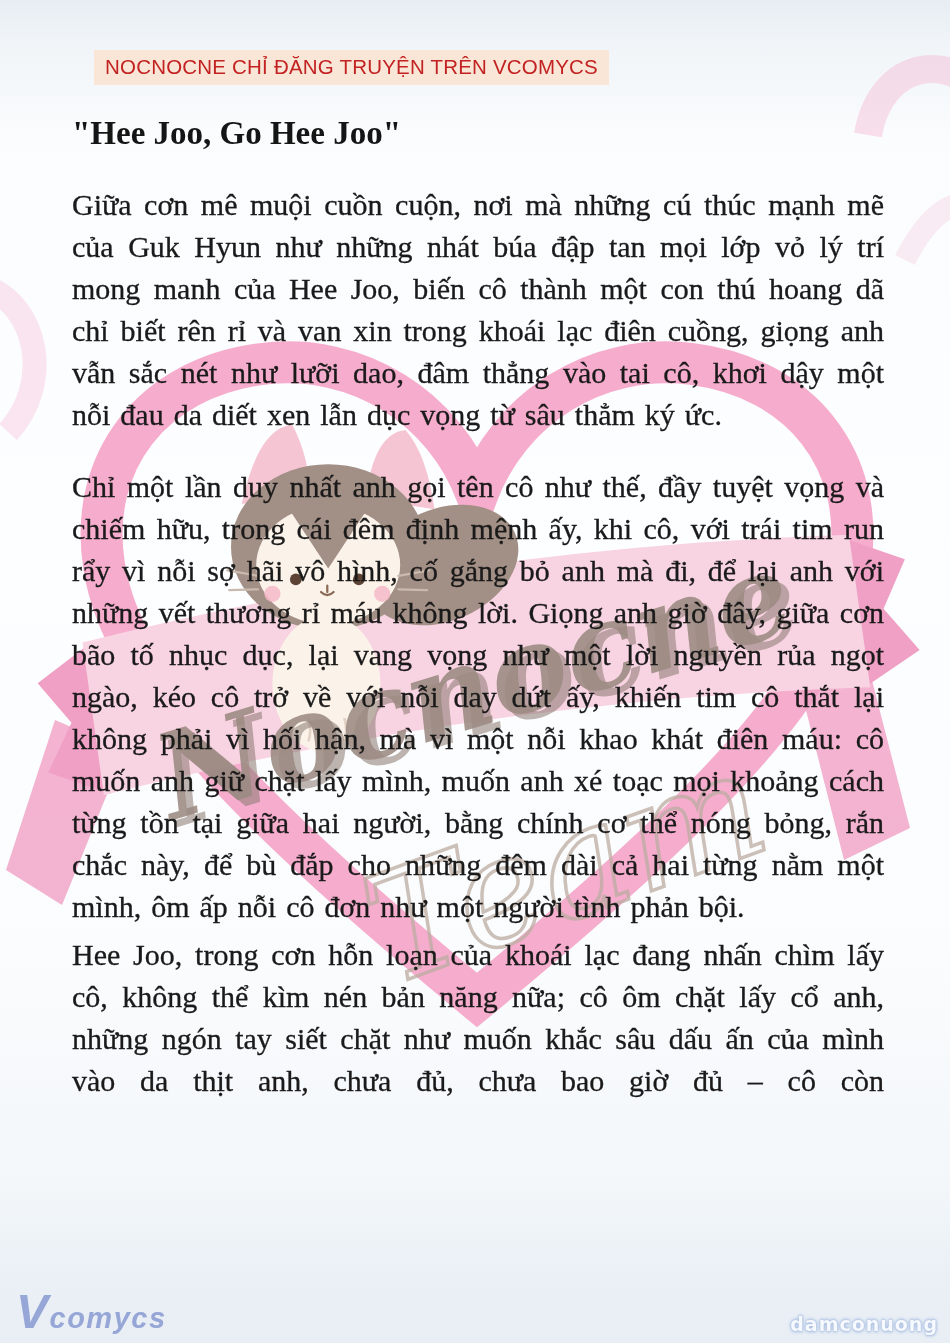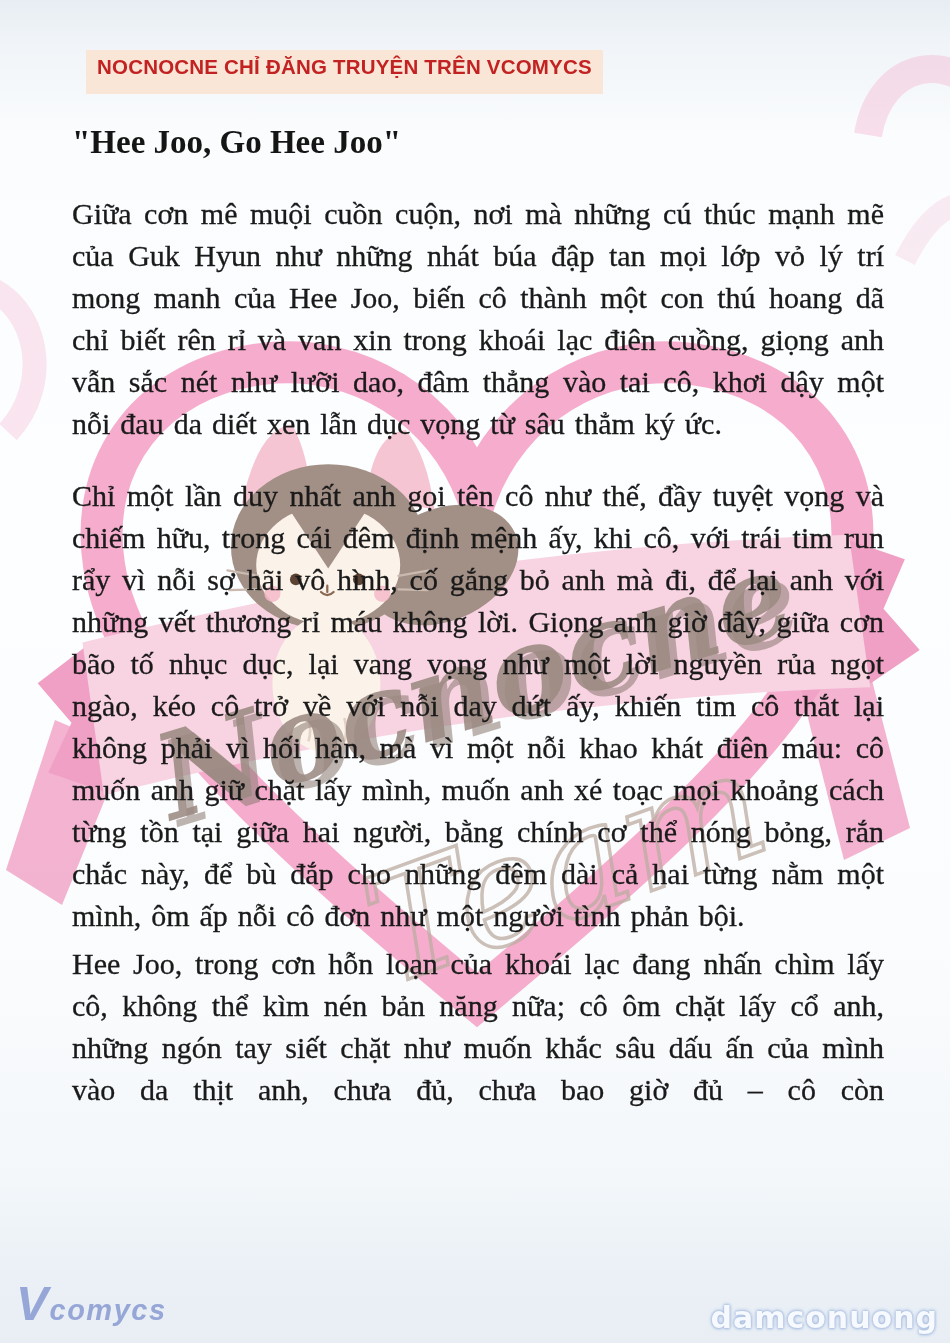--- a/index.html
+++ b/index.html
@@ -10,26 +10,26 @@
     background:linear-gradient(180deg,
       #e7edf3 0%, #f0f4f8 3%, #fafcfd 10%,
       #fdfeff 40%, #fbfcfd 70%, #f3f7fa 88%,
       #eaf0f6 95%, #e8eef4 100%);
     font-family:"Liberation Serif", serif;
   }
   .watermark{position:absolute;left:0;top:0;width:950px;height:1343px;z-index:0;}
   .content{position:absolute;left:72px;right:66px;top:0;z-index:1;}
   .notice-badge{
     display:inline-block;
-    margin:50px 0 0 14px;
-    padding:5px 11px 15px 11px;
+    margin:50px 0 0 22px;
+    padding:5px 11px 6px 11px;
     background:#f9e6d6;
     color:#c32222;
     font-family:"Liberation Sans", sans-serif;
-    font-weight:bold;
+    font-weight:normal;
     font-size:20.5px;
     line-height:1.15;
     letter-spacing:0.2px;
   }
   .title{
     margin:28px 0 0 0;
     font-weight:600;
     font-size:33px;
     line-height:1.25;
     color:#151515;
@@ -38,31 +38,31 @@
     margin:30px 0 0 0;
     font-size:30px;
     line-height:42px;
     color:#1a1a1a;
     text-align:justify;
     word-spacing:2.5px;
     -webkit-text-stroke:0.3px #1a1a1a;
   }
   .content p.justify-last{ text-align-last:justify;margin-top:6px; }
   .vcomycs-logo{
-    position:absolute;left:16px;bottom:12px;z-index:1;
+    position:absolute;left:16px;bottom:4px;z-index:1;
     font-family:"Liberation Sans", sans-serif;
     font-style:italic;font-weight:bold;
     font-size:29px;letter-spacing:1.5px;
     color:#96a6d6;
   }
   .vcomycs-logo::first-letter{font-size:48px;}
   .credit{
     position:absolute;right:12px;bottom:8px;z-index:1;
     font-family:"DejaVu Sans", sans-serif;
-    font-weight:bold;font-size:30px;letter-spacing:1px;
+    font-weight:bold;font-size:19px;letter-spacing:1px;
     color:#f6f9fd;
     text-shadow:0 0 2px #9fb4da, 0 0 4px #b6c8e6, 0 1px 3px #b6c8e6, 0 -1px 3px #c6d5ee;
   }
 </style>
 </head>
 <body>
 
 <div class="page">
 
   <svg class="watermark" viewBox="0 0 950 1343" xmlns="http://www.w3.org/2000/svg" aria-hidden="true">

